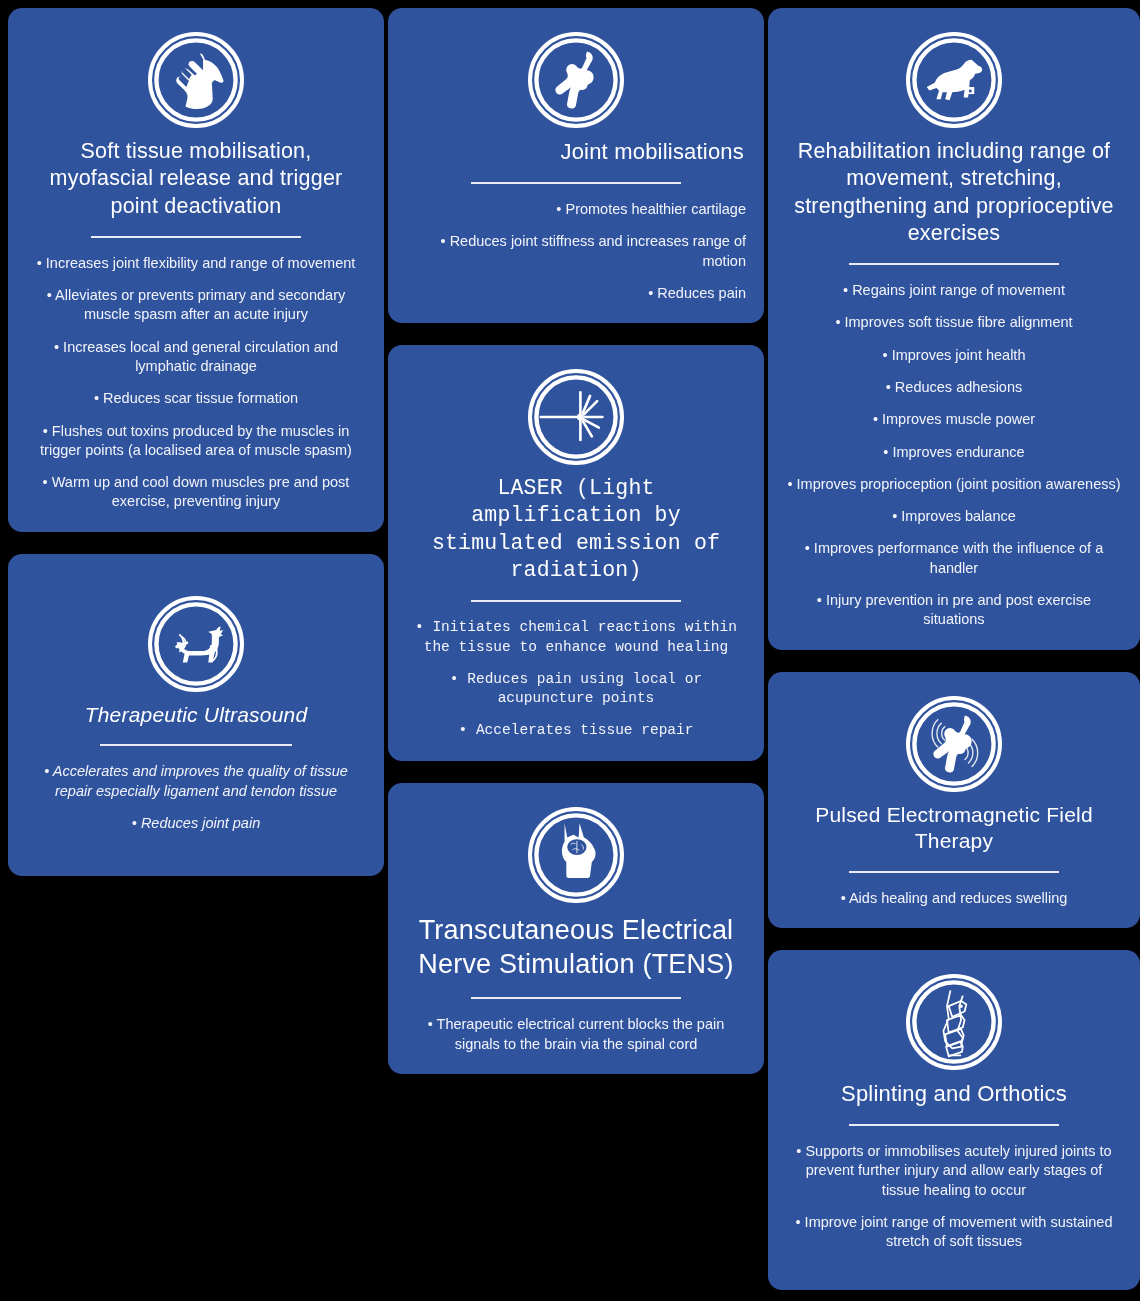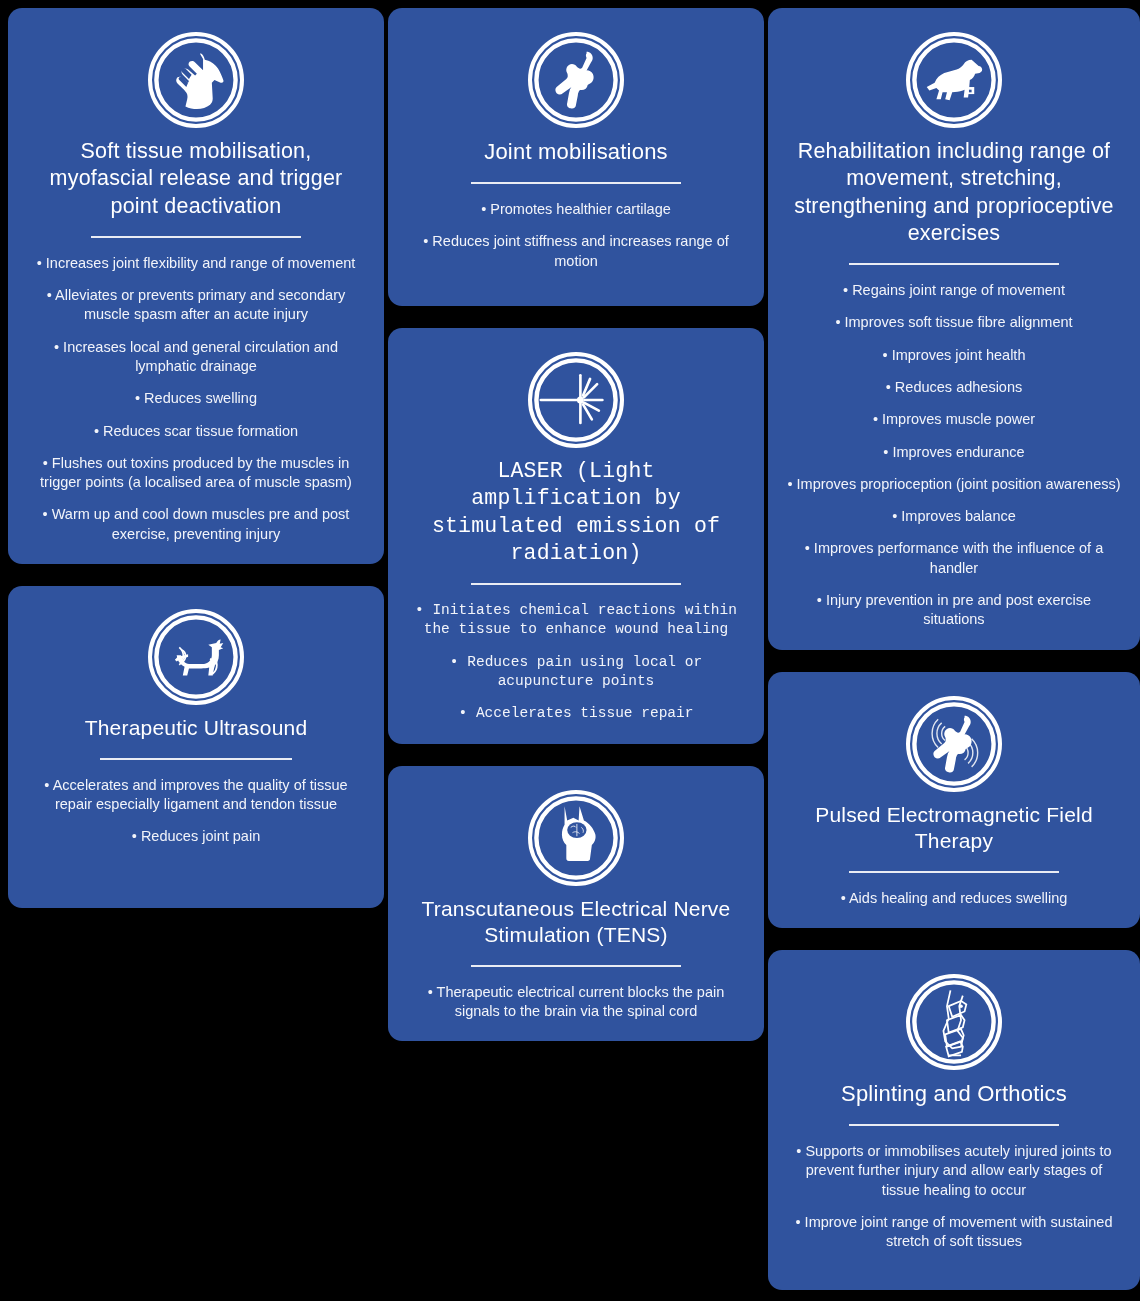--- a/index.html
+++ b/index.html
@@ -57,21 +57,21 @@
     font-size:14.5px;
     line-height:1.33;
     margin:0 0 13px 0;
     color:#f2f4fa;
   }
   .bullets li:last-child{margin-bottom:0;}
   
   .c-soft .card-title{font-size:21.5px;}
   .c-rehab .card-title{font-size:21.5px;}
   .c-laser .card-title{font-size:21.5px;}
-  .c-tens .card-title{font-size:21px;}
+  .c-tens .card-title{font-size:27px;}
   .c-pemf .card-title{font-size:21px;}
   .c-splint .card-title{font-size:22px;}
   .c-us .card-title{font-size:21px;}
   .c-joint .card-title{font-size:22px;}
 </style>
 </head>
 <body>
 
 <div class="board">
 
@@ -84,28 +84,27 @@
           <path fill="#fff" d="M55 20c2 0 4 3 5 7l4 1c3 1 8 4 11 9 3 5 5 10 6 13 1 2-1 4-3 3l-7-3-3 3 1 18c0 3-1 5-3 7-4 3-9 5-15 5-4 0-9-1-13-3l2-8c1-4 0-7-2-9l-9-9c-2-2-2-5 0-7 2-1 4-1 6 1l6 5 1-2-7-7c-2-2-2-5 0-6 2-2 4-1 6 0l8 7 2-2-8-8c-2-2-2-4 0-6 2-1 4-1 6 1l9 9V26l-3-5c-1-1 0-1 1-1z"></path>
           <path fill="#30539E" d="M45 44l-7-7c-1-1-3-1-4 0s-1 3 0 4l8 8zm-4 9l-6-6c-1-1-3-1-4 0s-1 2 0 3l8 8zm-4 9l-5-5c-1-1-3-1-4 0s-1 3 0 4l7 7z"></path>
         </svg>
       </div>
       <div class="card-title">Soft tissue mobilisation, myofascial release and trigger point deactivation</div>
       <hr class="divider">
       <ul class="bullets">
         <li>• Increases joint flexibility and range of movement</li>
         <li>• Alleviates or prevents primary and secondary muscle spasm after an acute injury</li>
         <li>• Increases local and general circulation and lymphatic drainage</li>
-        <li>• Reduces swelling</li>
         <li>• Reduces scar tissue formation</li>
         <li>• Flushes out toxins produced by the muscles in trigger points (a localised area of muscle spasm)</li>
         <li>• Warm up and cool down muscles pre and post exercise, preventing injury</li>
       </ul>
     </div>
 
-    <div class="card c-us" style="padding-top:17px;min-height:322px;">
+    <div class="card c-us" style="padding-top:36px;min-height:322px;font-style:italic;">
       <div class="icon-wrap">
         <svg class="icon-circle" viewBox="0 0 100 100">
           <circle cx="50" cy="50" r="45" fill="none" stroke="#fff" stroke-width="5"></circle>
           <path fill="#fff" d="M73 34c1-2 3-4 5-4l-1 5 4-1-3 5 3 1-5 2v6c0 5-2 9-5 12l-2 11h-5l1-9c-3 1-6 1-9 1H42l-2 8h-5l2-10c-4-2-7-5-8-9l-1-4h5l1 3c1 4 5 7 10 7h13c6 0 11-4 11-10v-9l-4-3z"></path>
           <path fill="#fff" d="M41 50c0 0-9 2-13 5l-2-2 3-3 12-3z"></path>
           <g fill="none" stroke="#fff" stroke-width="2">
             <path d="M34 42a8 8 0 0 1 0 14"></path>
               <path d="M31 39a13 13 0 0 1 0 20"></path>
             <path d="M66 52a8 8 0 0 1 0 14"></path>
               <path d="M69 49a13 13 0 0 1 0 20"></path>
@@ -116,33 +115,34 @@
       <hr class="divider short">
       <ul class="bullets">
         <li>• Accelerates and improves the quality of tissue repair especially ligament and tendon tissue</li>
         <li>• Reduces joint pain</li>
       </ul>
     </div>
   </div>
 
   <div class="col">
 
-    <div class="card c-joint" style="min-height:298px;">
+    <div class="card c-joint" style="min-height:298px;text-align:right;">
       <div class="icon-wrap">
         <svg class="icon-circle" viewBox="0 0 100 100">
           <circle cx="50" cy="50" r="45" fill="none" stroke="#fff" stroke-width="5"></circle>
           <path fill="#fff" d="M62 18c4 0 7 3 7 7 0 2-1 4-2 5l-7 13c-1 3-1 5 1 7 3 3 3 7 0 10-3 2-7 2-10-1-2-2-4-2-6-1l-10 7c-2 2-5 2-7 0-2-3-2-6 1-8l10-8c2-2 2-4 1-7-2-3-1-7 2-9 3-2 7-1 9 2 2 2 4 3 6 1l5-11c-1-2-1-4 0-5 0-1 0-2 0-2z"></path>
           <path fill="#fff" d="M58 40c4-2 9-1 11 3 2 4 1 9-3 11l-9 5c-3 2-5 5-5 9l-2 10c0 3-3 5-6 4-3 0-5-3-4-6l2-11c1-6 4-10 9-13z"></path>
         </svg>
       </div>
       <div class="card-title">Joint mobilisations</div>
       <hr class="divider">
       <ul class="bullets">
         <li>• Promotes healthier cartilage</li>
         <li>• Reduces joint stiffness and increases range of motion</li>
+        <li>• Reduces pain</li>
       </ul>
     </div>
 
     <div class="card c-laser" style="min-height:322px;font-family:Liberation Mono, monospace;">
       <div class="icon-wrap">
         <svg class="icon-circle" viewBox="0 0 100 100">
           <circle cx="50" cy="50" r="45" fill="none" stroke="#fff" stroke-width="5"></circle>
           <circle cx="55" cy="50" r="4" fill="#fff"></circle>
           <g stroke="#fff" stroke-width="3" stroke-linecap="round">
             <line x1="10" y1="50" x2="51" y2="50"></line>

